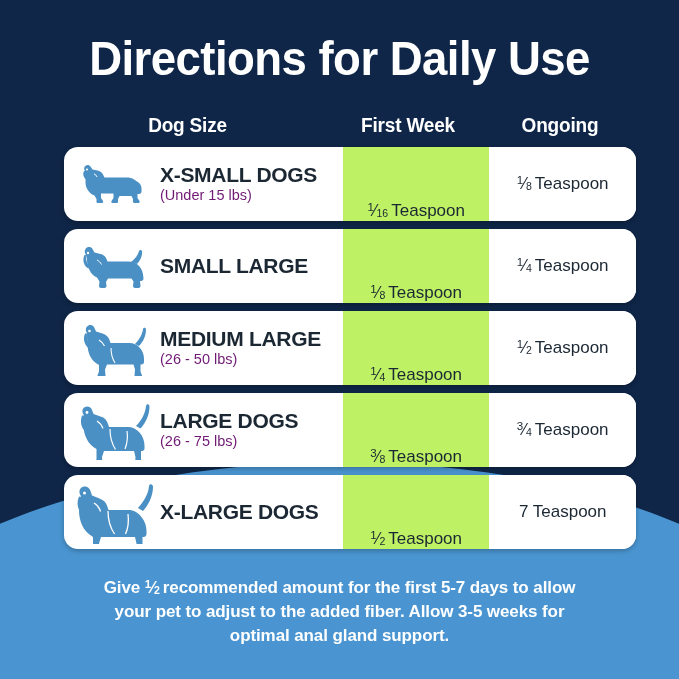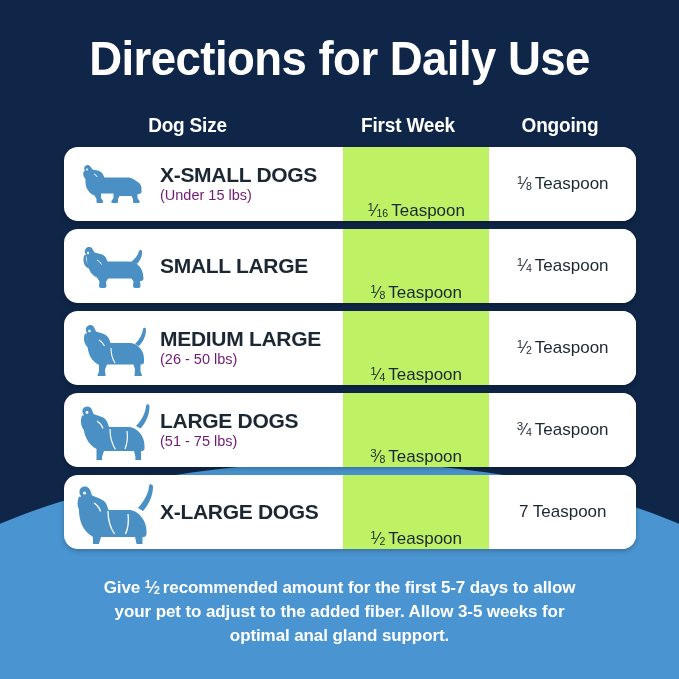--- a/index.html
+++ b/index.html
@@ -279,21 +279,21 @@
               <path d="M16 31c-3 8-3 17 1 25 3 5 7 9 12 11l-2-12c-5-7-8-15-7-24z" fill="#4a90c4"></path>
               <path d="M124 52c12-12 19-27 20-40 1-5 7-4 7 1 0 16-7 32-18 44" fill="#4a90c4"></path>
               <path d="M46 42c6 4 10 9 12 15" stroke="#ffffff" stroke-width="2.4" fill="none"></path>
               <path d="M72 58c0 16 4 30 11 41" stroke="#ffffff" stroke-width="2.4" fill="none"></path>
               <path d="M106 62c2 14 0 26-4 36" stroke="#ffffff" stroke-width="2.4" fill="none"></path>
             </g>
           </svg>
         </div>
         <div class="size-text">
           <div class="size-name">LARGE DOGS</div>
-          <div class="size-weight">(51 - 75 lbs)</div>
+          <div class="size-weight">(26 - 75 lbs)</div>
         </div>
       </div>
       <div class="cell-dose cell-first">
         <span class="frac"><sup>3</sup><span class="sl">⁄</span><sub>8</sub></span>
           <span>Teaspoon</span>
       </div>
       <div class="cell-dose cell-ong">
         <span class="frac"><sup>3</sup><span class="sl">⁄</span><sub>4</sub></span>
           <span>Teaspoon</span>
       </div>

